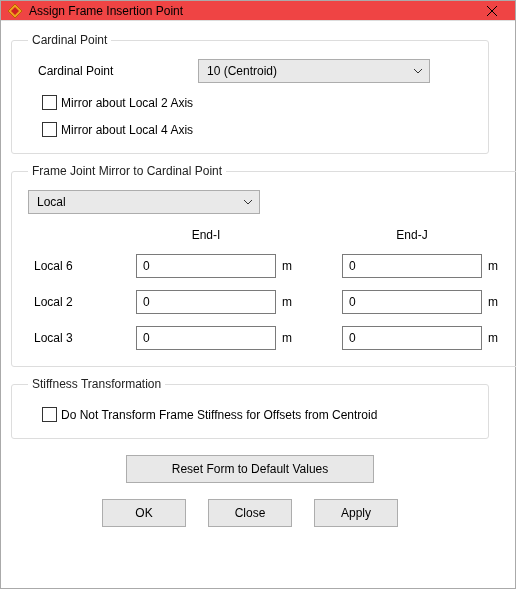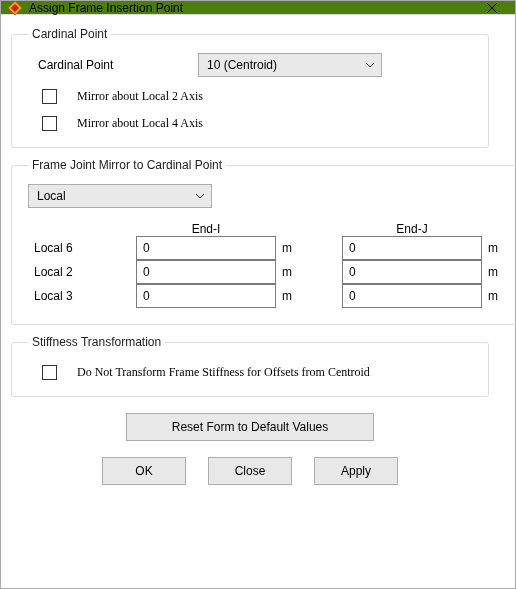--- a/index.html
+++ b/index.html
@@ -13,22 +13,22 @@
   }
   .window {
     width: 516px;
     height: 589px;
     border: 1px solid #aaa;
     background: #fff;
     display: flex;
     flex-direction: column;
   }
   .titlebar {
-    height: 14px;
-    background: #4d7c0f;
+    height: 20px;
+    background: #ef4444;
     display: flex;
     align-items: center;
     padding-left: 6px;
     border-bottom: 1px solid #ddd;
   }
   .titlebar .icon {
     width: 16px; height: 16px;
     margin-right: 6px;
     display: inline-flex; align-items: center; justify-content: center;
   }
@@ -68,51 +68,51 @@
     margin-top: 8px;
   }
   .row.first { margin-top: 2px; }
   .lbl {
     width: 170px;
     padding-left: 10px;
   }
 
   .select {
     position: relative;
-    width: 184px;
+    width: 232px;
     height: 24px;
     border: 1px solid #adadad;
     background: #e9e9e9;
     display: flex;
     align-items: center;
     padding-left: 8px;
     color: #000;
   }
   .select .sel-text { flex: 1; }
   .select .chev {
     width: 22px; height: 100%;
     display: flex; align-items: center; justify-content: center;
   }
 
   .chk-row {
     display: flex; align-items: center;
     padding-left: 14px;
     margin-top: 12px;
-    gap: 20px;
-    font-family: Liberation Serif, serif;
+    gap: 4px;
   }
   .checkbox {
     width: 15px; height: 15px;
     border: 1px solid #333;
     background: #fff;
   }
 
   .grid {
     display: grid;
     grid-template-columns: 108px 140px 22px 44px 140px 22px;
+    row-gap: 12px;
     align-items: center;
     margin-top: 14px;
   }
   .grid .hdr {
     font-size: 12px;
     text-align: center;
   }
   .grid .rowlbl {
     padding-left: 6px;
   }

